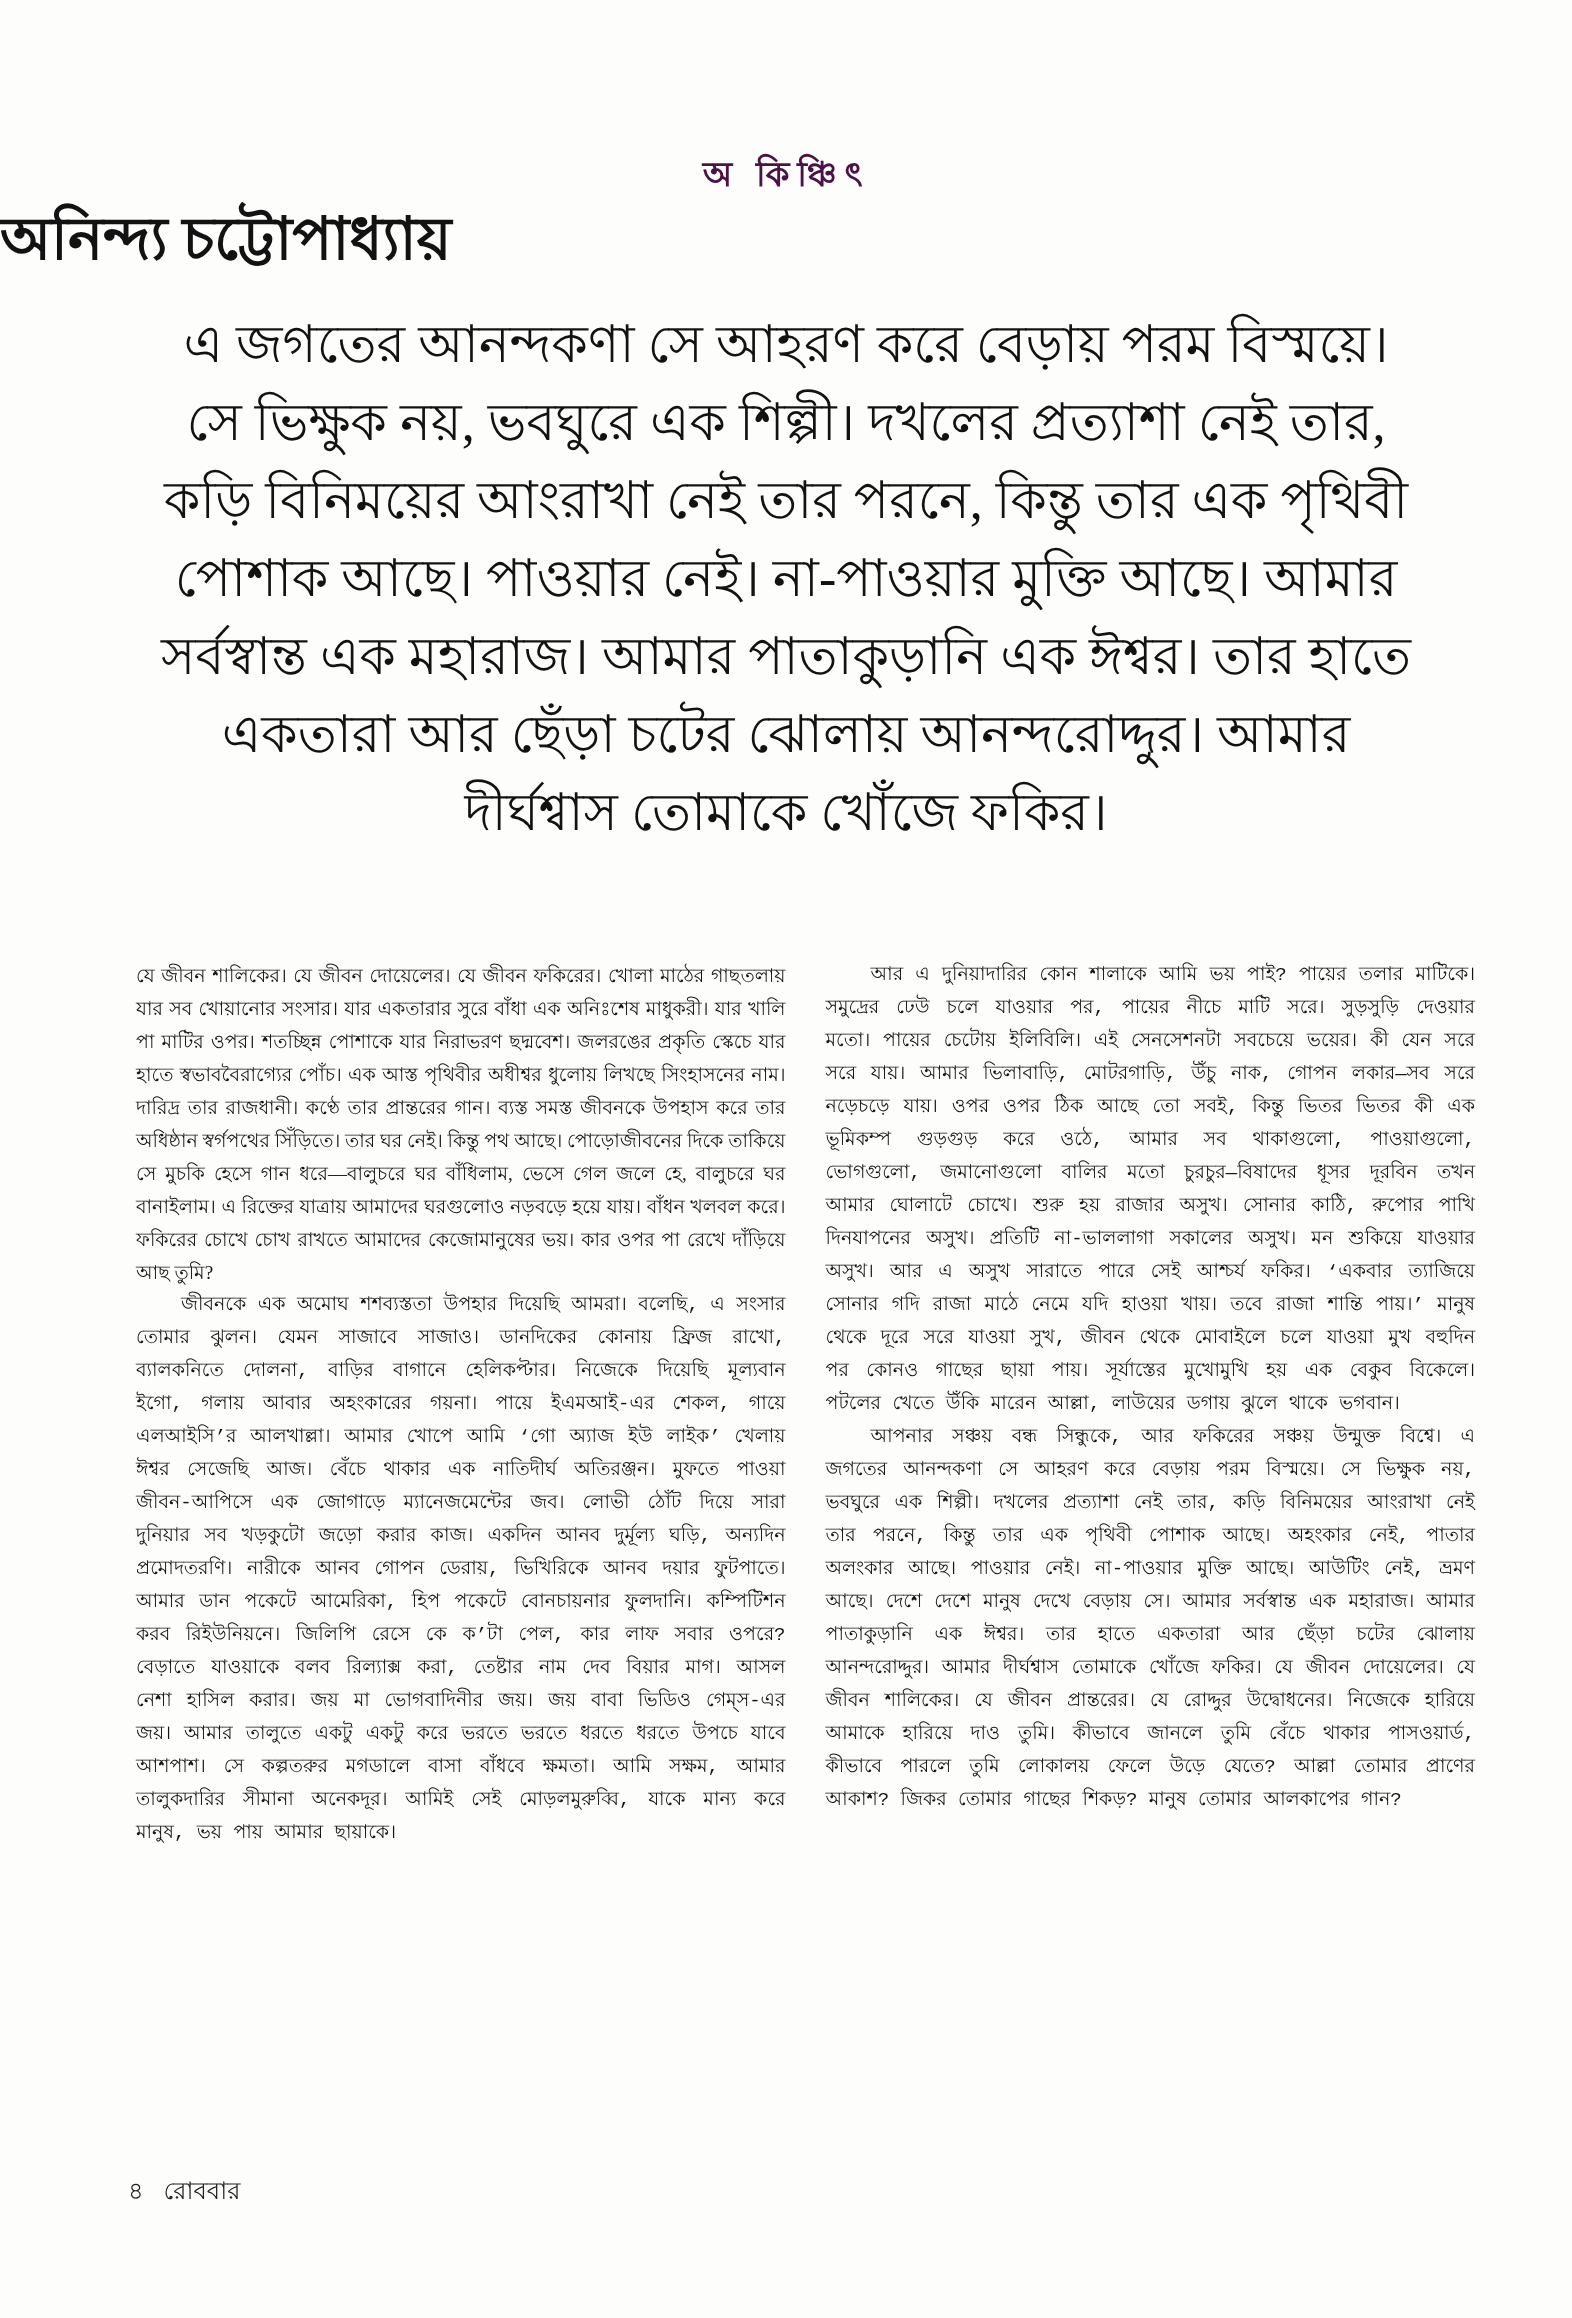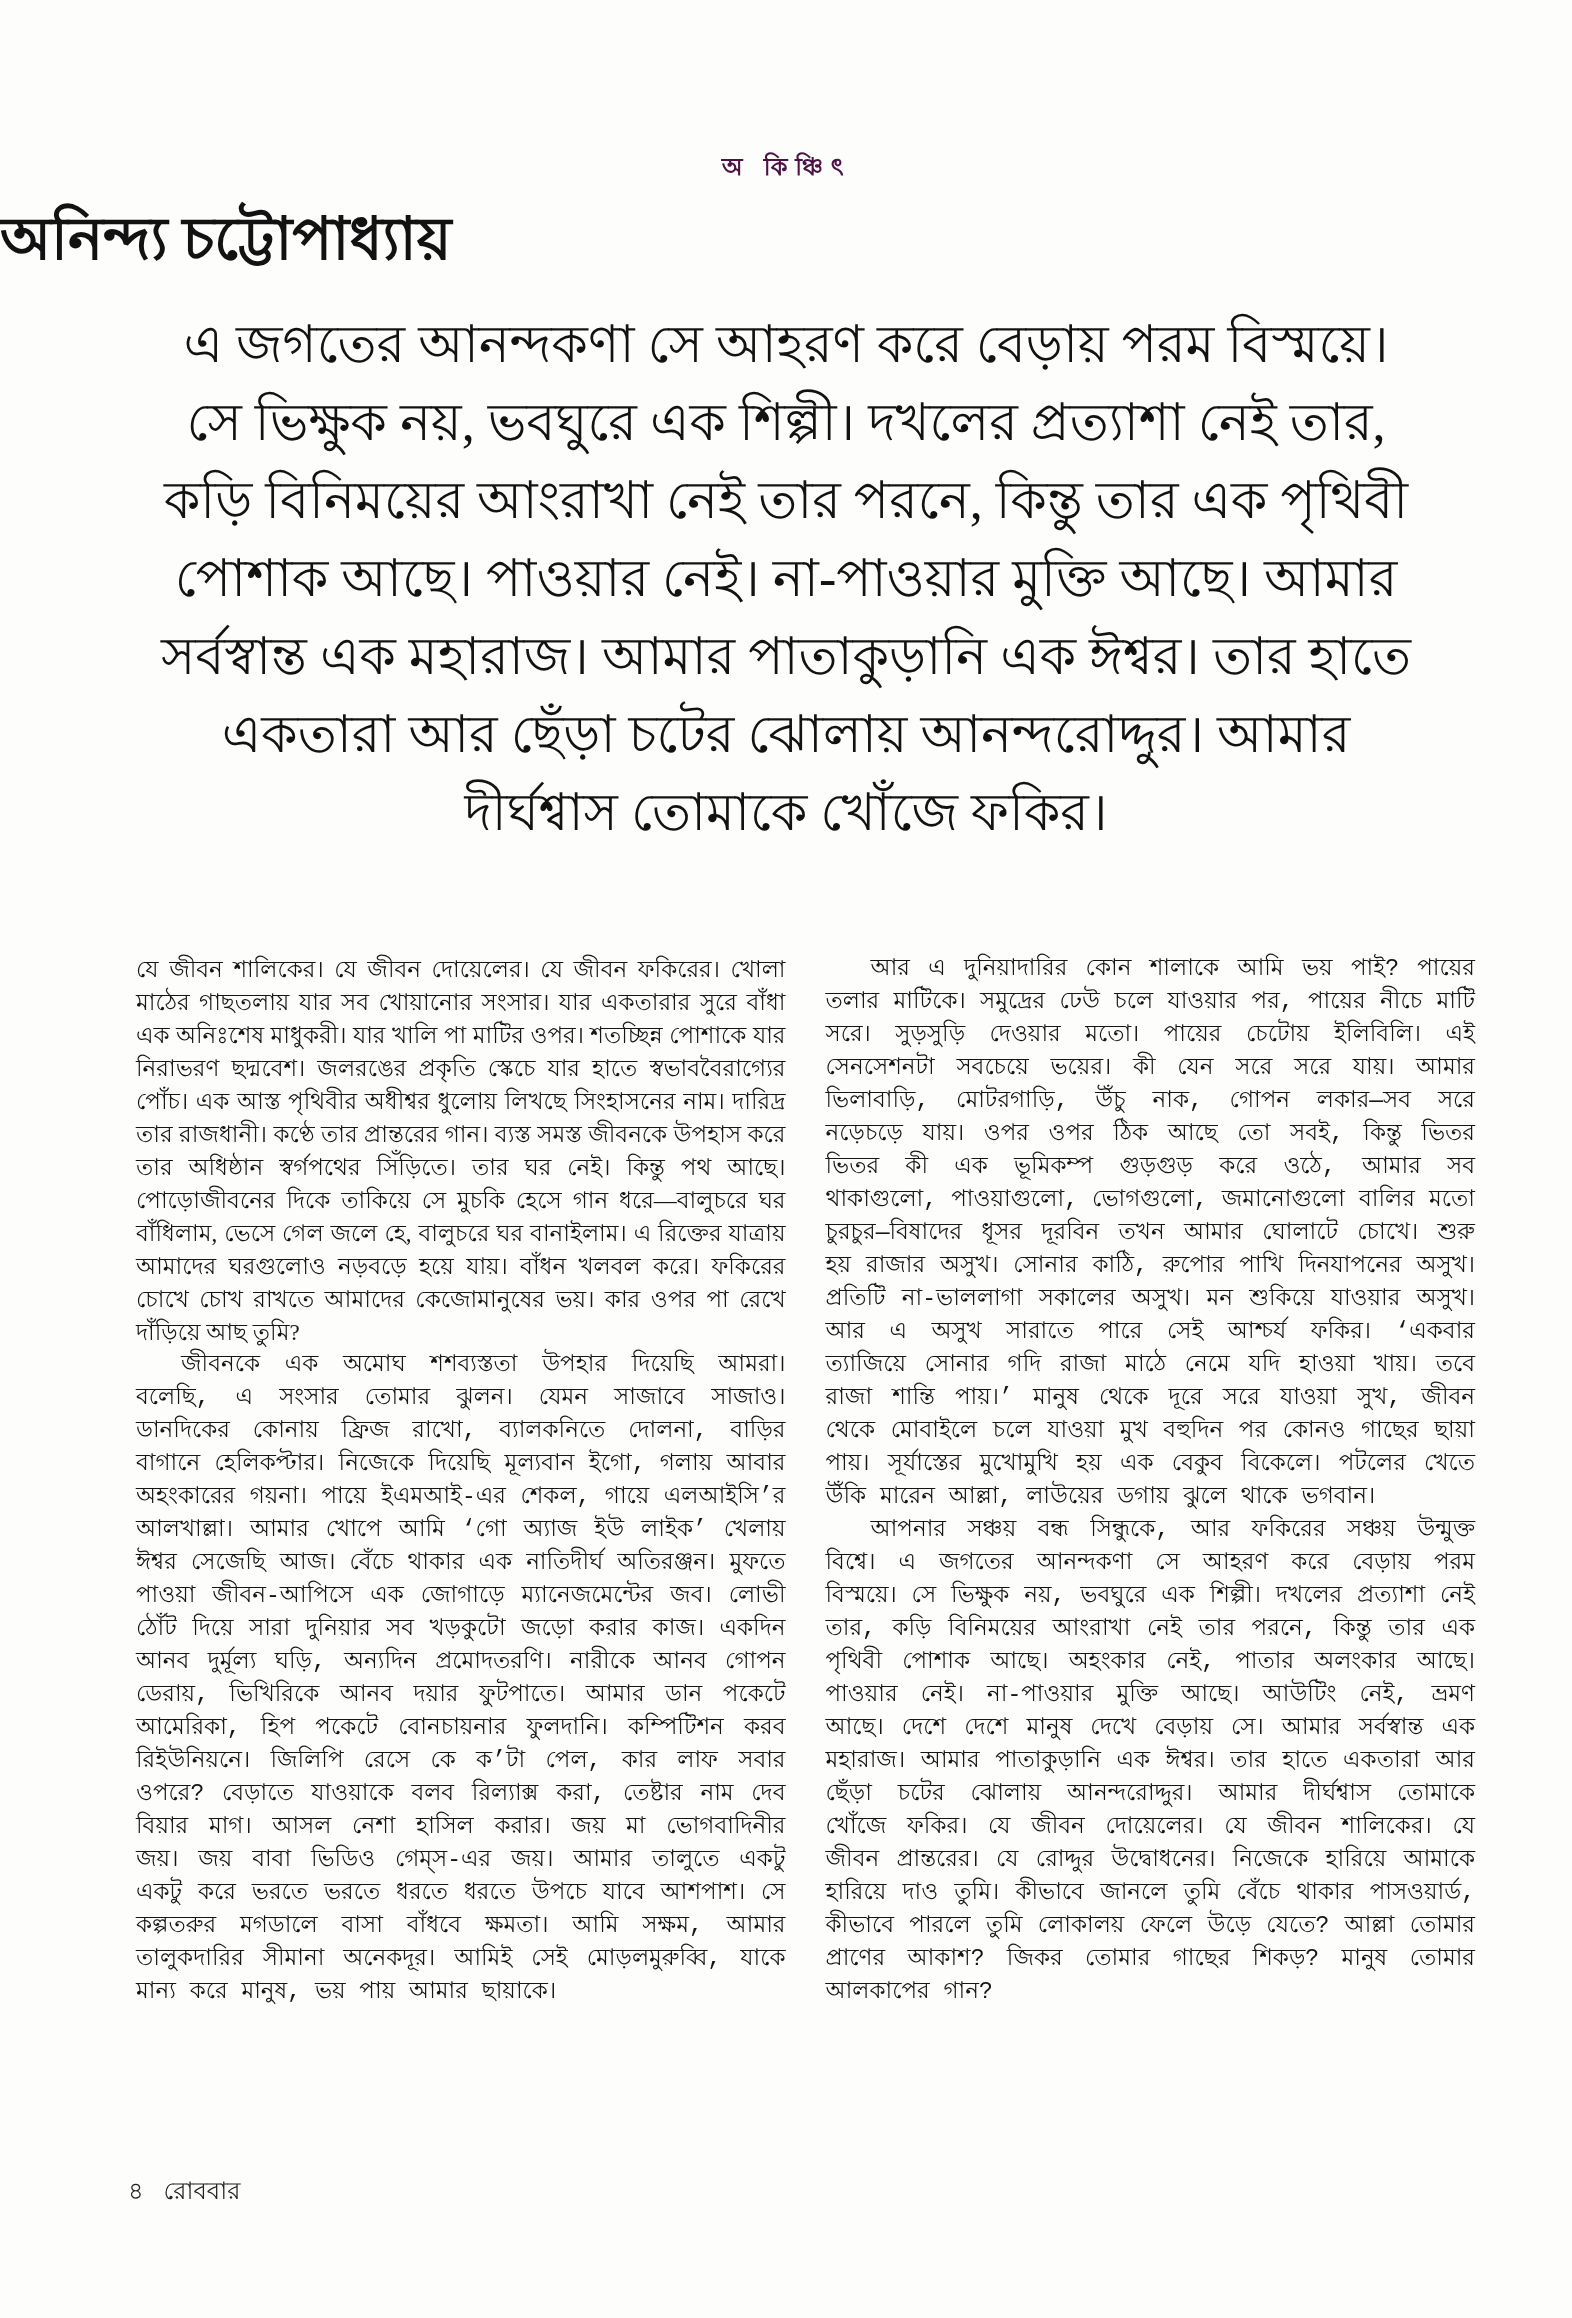--- a/index.html
+++ b/index.html
@@ -14,21 +14,21 @@
   .page {
     position: absolute;
     inset: 0;
   }
   .kicker {
     position: absolute;
     top: 148px;
     left: 0;
     width: 100%;
     text-align: center;
-    font-size: 24px;
+    font-size: 34px;
     font-weight: 600;
     letter-spacing: 7.7px;
     color: #4d1245;
   }
   .byline {
     position: absolute;
     top: 194px;
     left: 0;
     width: 100%;
     text-align: left;
@@ -49,24 +49,25 @@
   .columns {
     position: absolute;
     top: 953px;
     left: 136px;
     width: 1339px;
     display: flex;
     gap: 40px;
   }
   .col {
     width: 650px;
-    font-size: 23px;
+    font-size: 19px;
     line-height: 33px;
     text-align: justify;
     color: #151515;
+    margin-top: 6px;
   }
   .col p { margin: 0; }
   .col p.indent { text-indent: 45px; font-family: Liberation Mono, monospace; }
   .col p.verse {
     text-indent: 34px;
     text-align: left;
   }
   .footer {
     position: absolute;
     top: 2172px;

